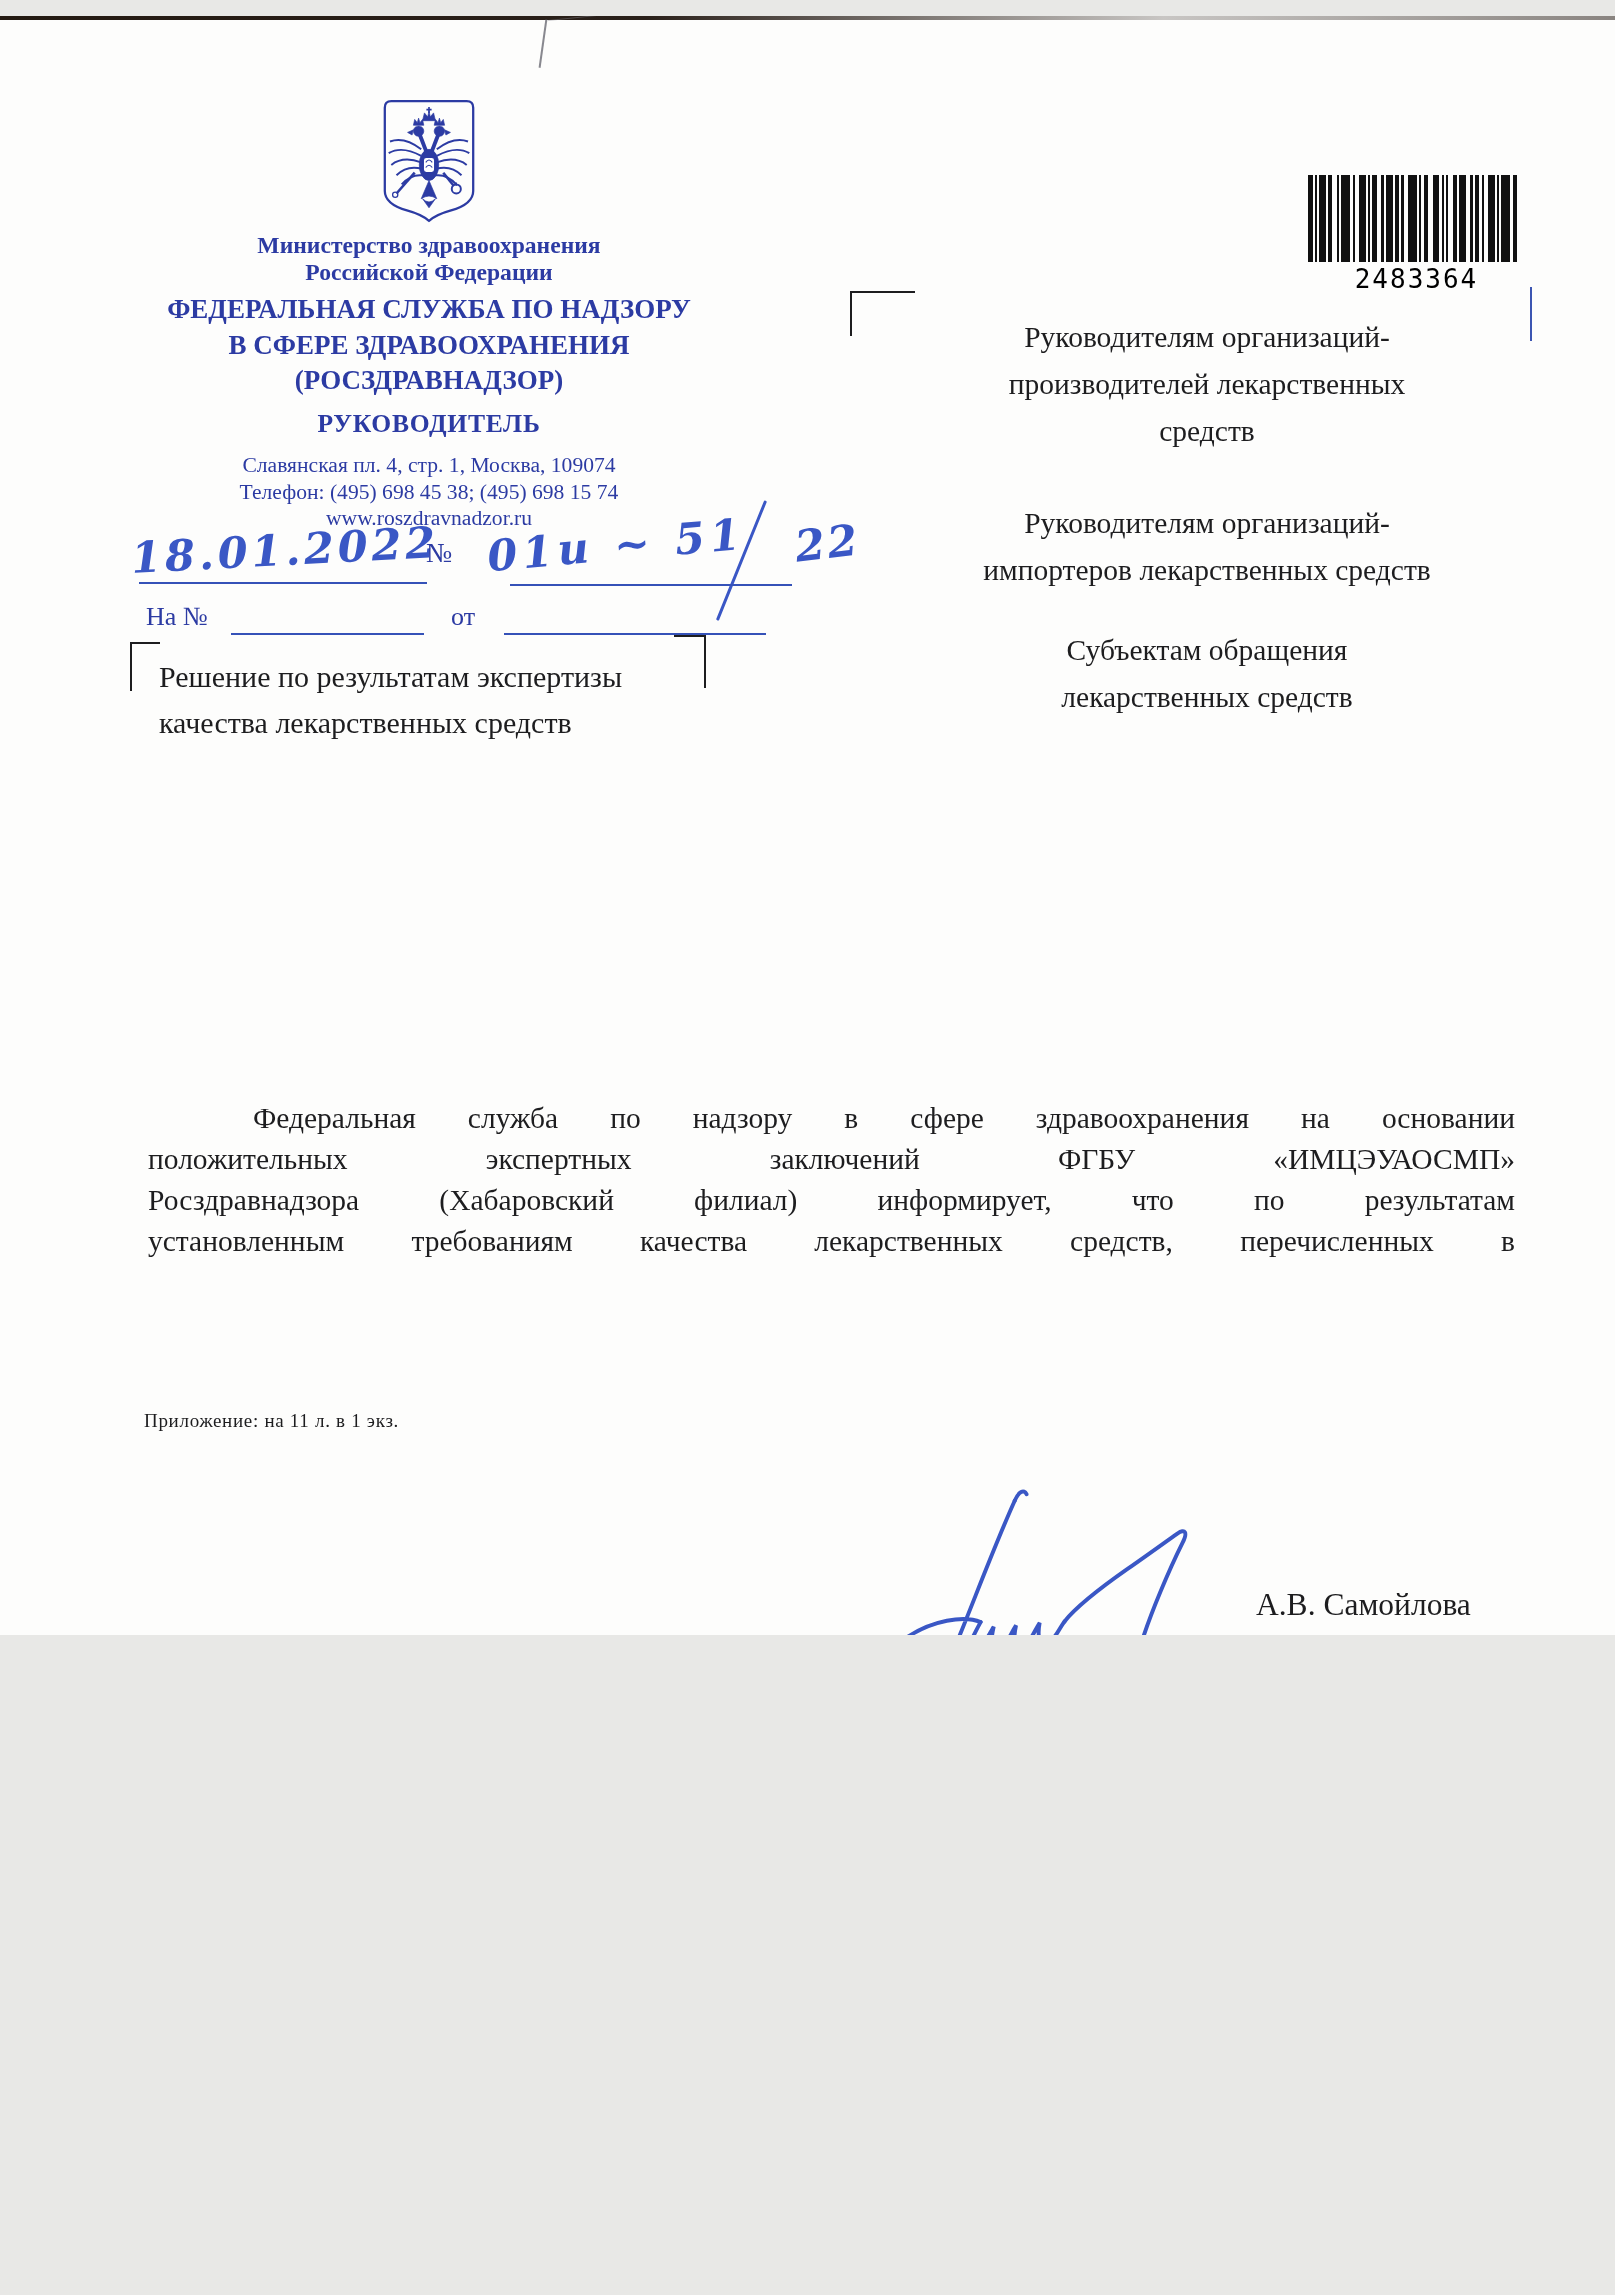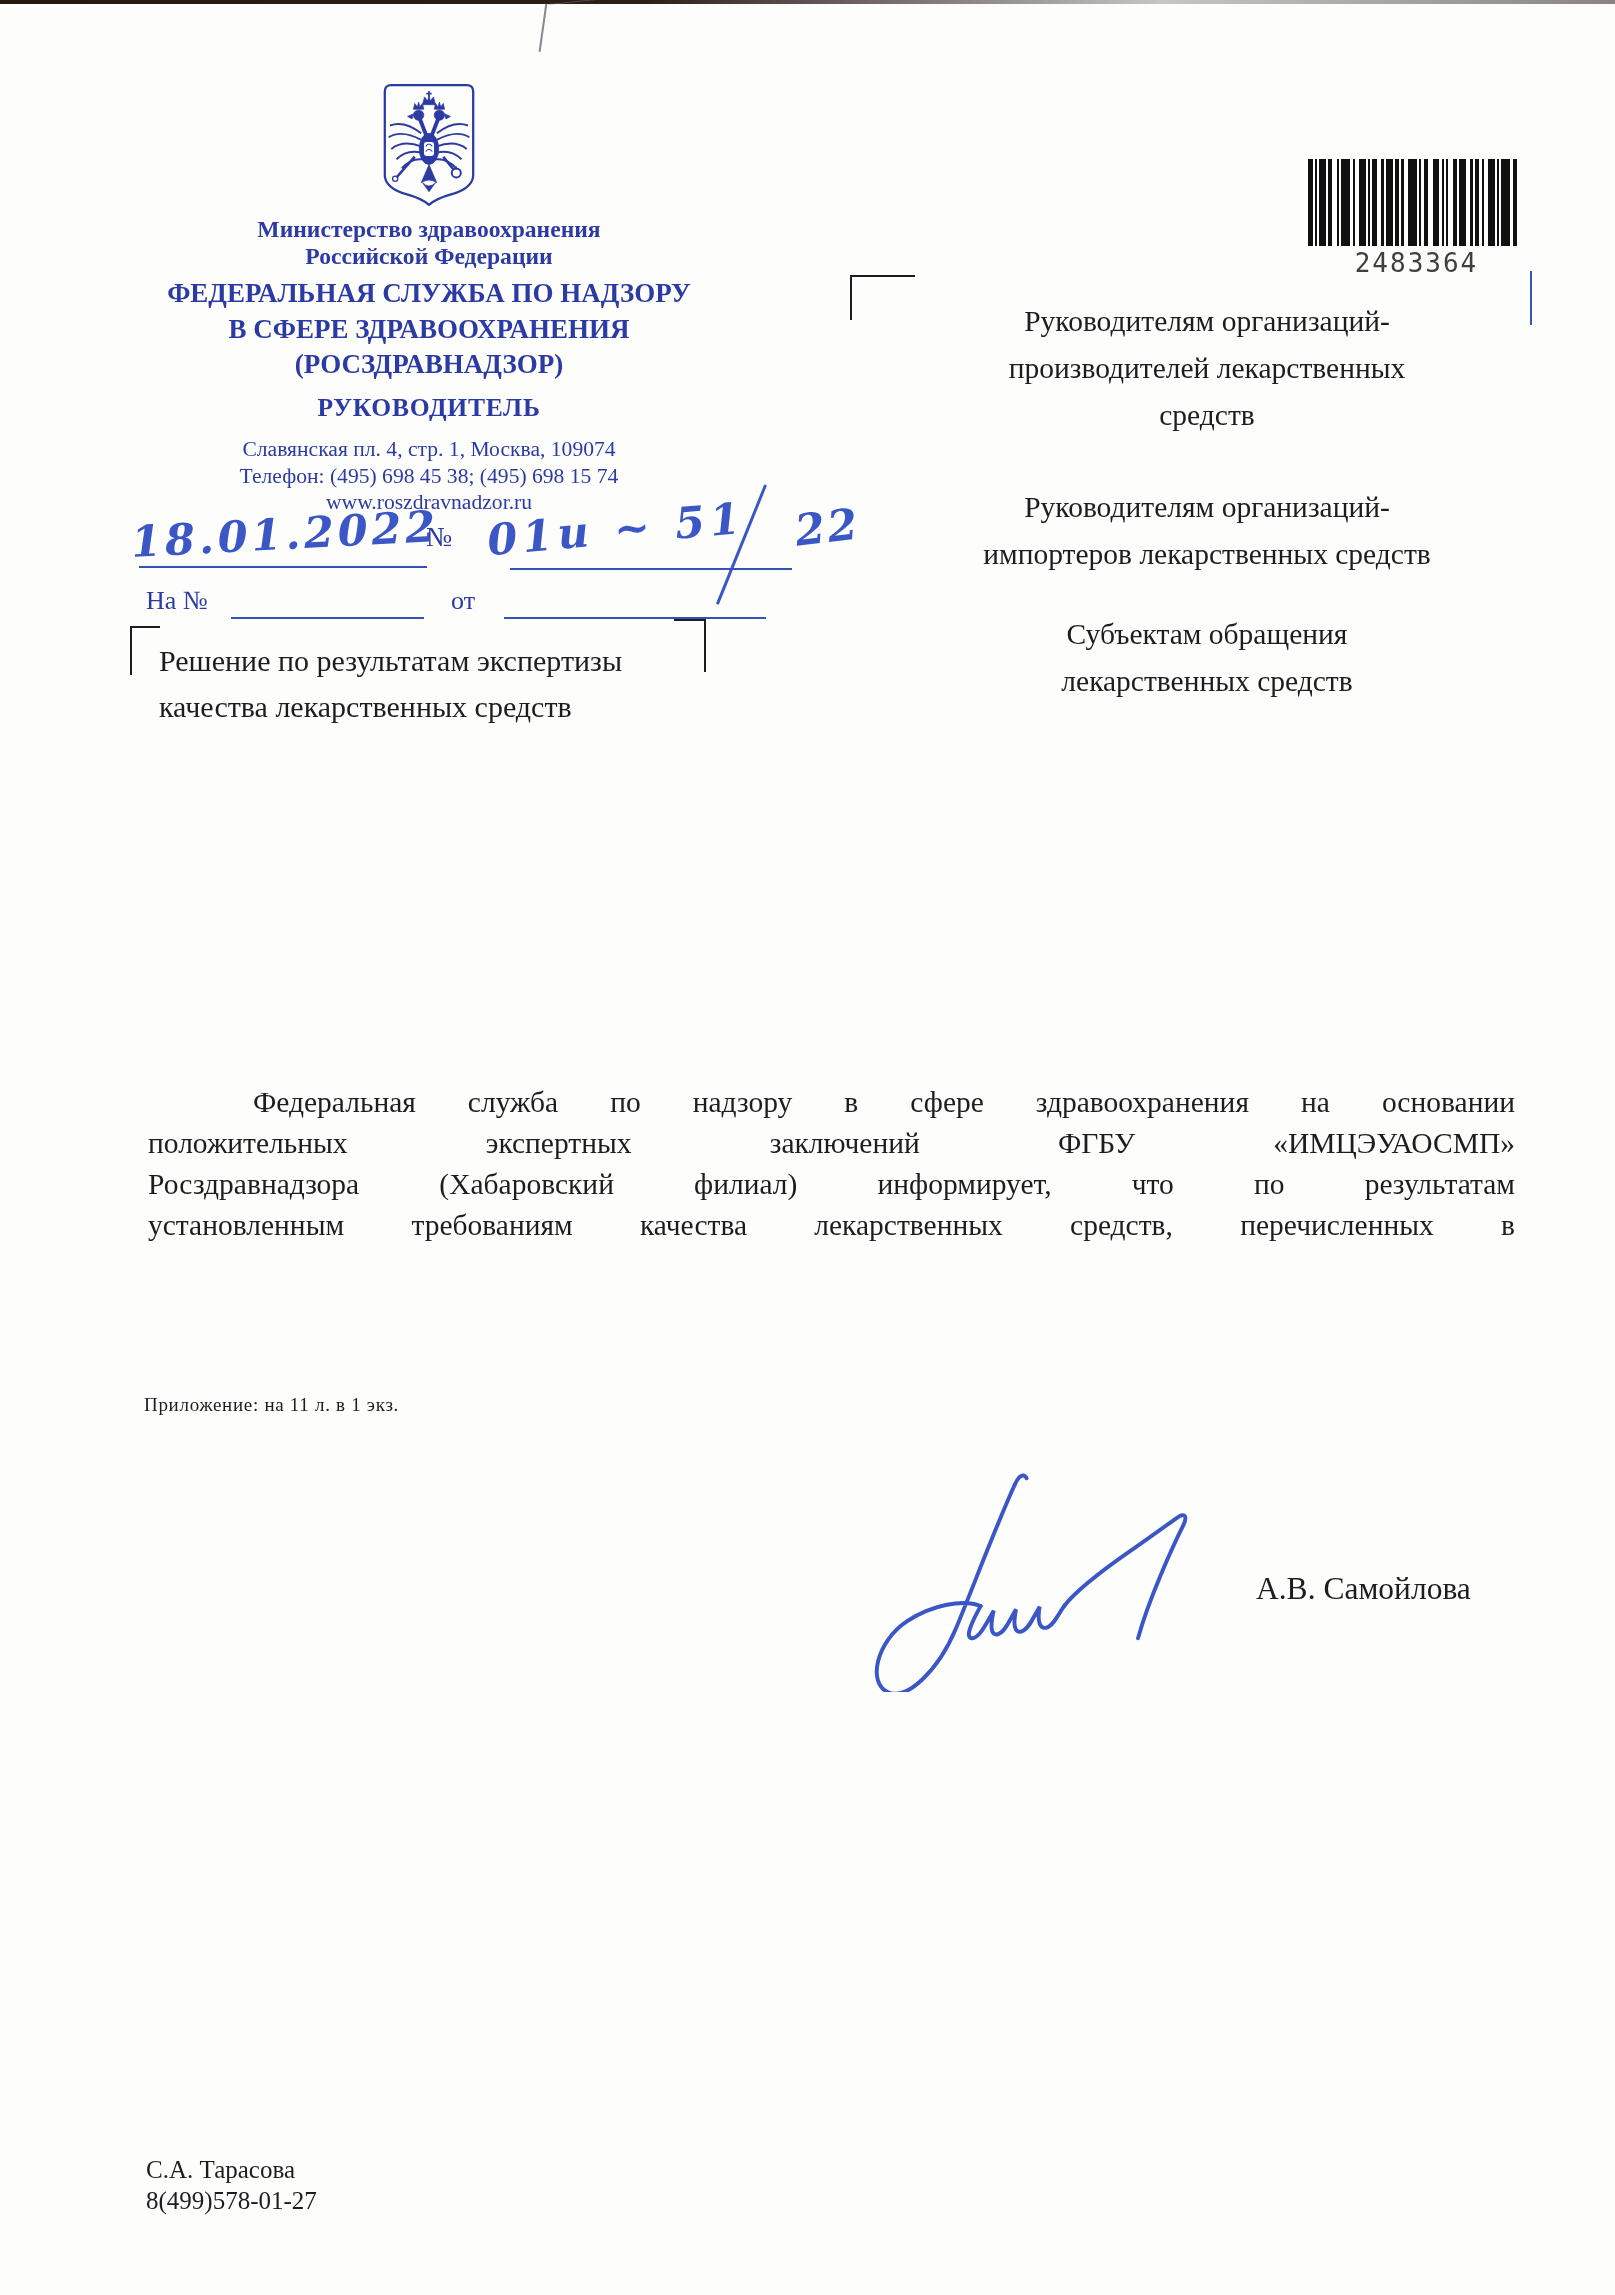--- a/index.html
+++ b/index.html
@@ -1,17 +1,17 @@
 <!DOCTYPE html>
 <html style="font-size:10.5px"><head>
 <meta charset="utf-8">
 <style>
   html,body{margin:0;padding:0;background:#e8e8e6;}
   .page{
-    position:relative;width:1616px;height:2295px;margin:0 auto;
+    position:relative;width:1616px;height:1619px;margin:16px auto;
     background:#fdfdfc;overflow:hidden;
     font-family:"Liberation Serif","DejaVu Serif",serif;color:#1d1d1f;
   }
   .abs{position:absolute;}
   
   .scan-top{left:0;top:0;width:1616px;height:3.9px;
     background:linear-gradient(to right,#241a12 0%,#2a201a 40%,rgba(42,32,26,.25) 72%,rgba(42,32,26,.55) 100%);}
   .pen-mark{left:542px;top:2.6px;width:2px;height:49px;background:#4a4a55;opacity:.65;transform:rotate(8deg);}
   .pen-wisp{left:548px;top:1.3px;width:59px;height:1.3px;background:#8a8a92;opacity:.4;transform:rotate(-6deg);}
   
@@ -45,21 +45,21 @@
   .brkt{border-color:#3c55b2;}
   .sub-bl{left:130px;top:626px;width:27.5px;height:47px;border-left:2px solid;border-top:2px solid;}
   .sub-br{left:674px;top:619px;width:30px;height:51px;border-right:2px solid;border-top:2px solid;}
   .subj1{left:159px;top:644px;font-size:30px;}
   .subj2{left:159px;top:690px;font-size:30px;}
   
   .barcode{left:1308px;top:159px;width:210px;height:87px;display:flex;align-items:stretch;}
   .barcode .bar{background:#111;height:100%;}
   .barcode .gap{background:transparent;height:100%;}
   .bc-num{left:1318px;top:248px;width:197px;text-align:center;
-    font-family:"DejaVu Sans Mono",monospace;font-size:26px;letter-spacing:2px;color:#404040;}
+    font-family:"DejaVu Sans Mono",monospace;font-size:26px;letter-spacing:2px;color:#000000;}
   
   .rc-bl{left:850px;top:275px;width:63px;height:43px;border-left:2px solid;border-top:2px solid;}
   .rc-br{left:1530px;top:271px;width:2px;height:54px;background:#3c55b2;}
   .rgrp{left:879px;width:656px;text-align:center;font-size:29.5px;line-height:47px;}
   .rg1{top:298px;}
   .rg2{top:484px;}
   .rg3{top:611px;}
   
   .body-par{left:148px;top:1082px;width:1367px;font-size:29.5px;line-height:41px;}
   .bline{text-align:justify;text-align-last:justify;}

